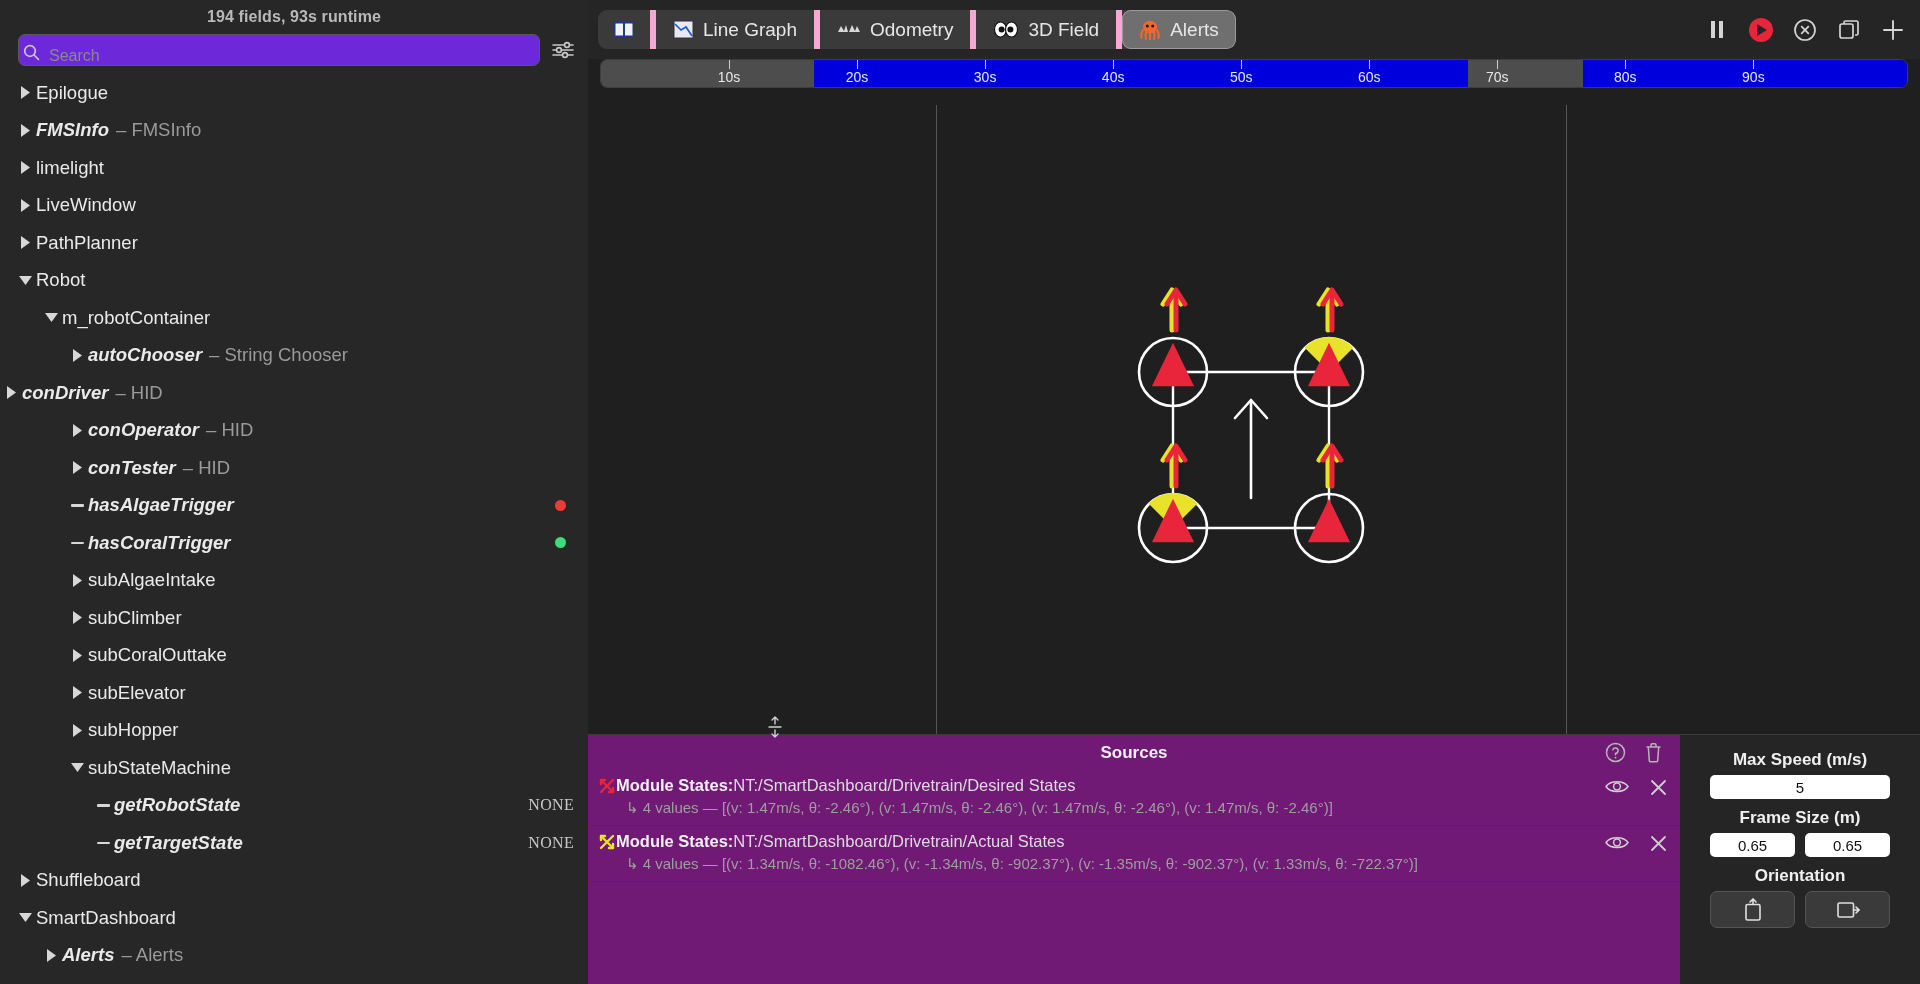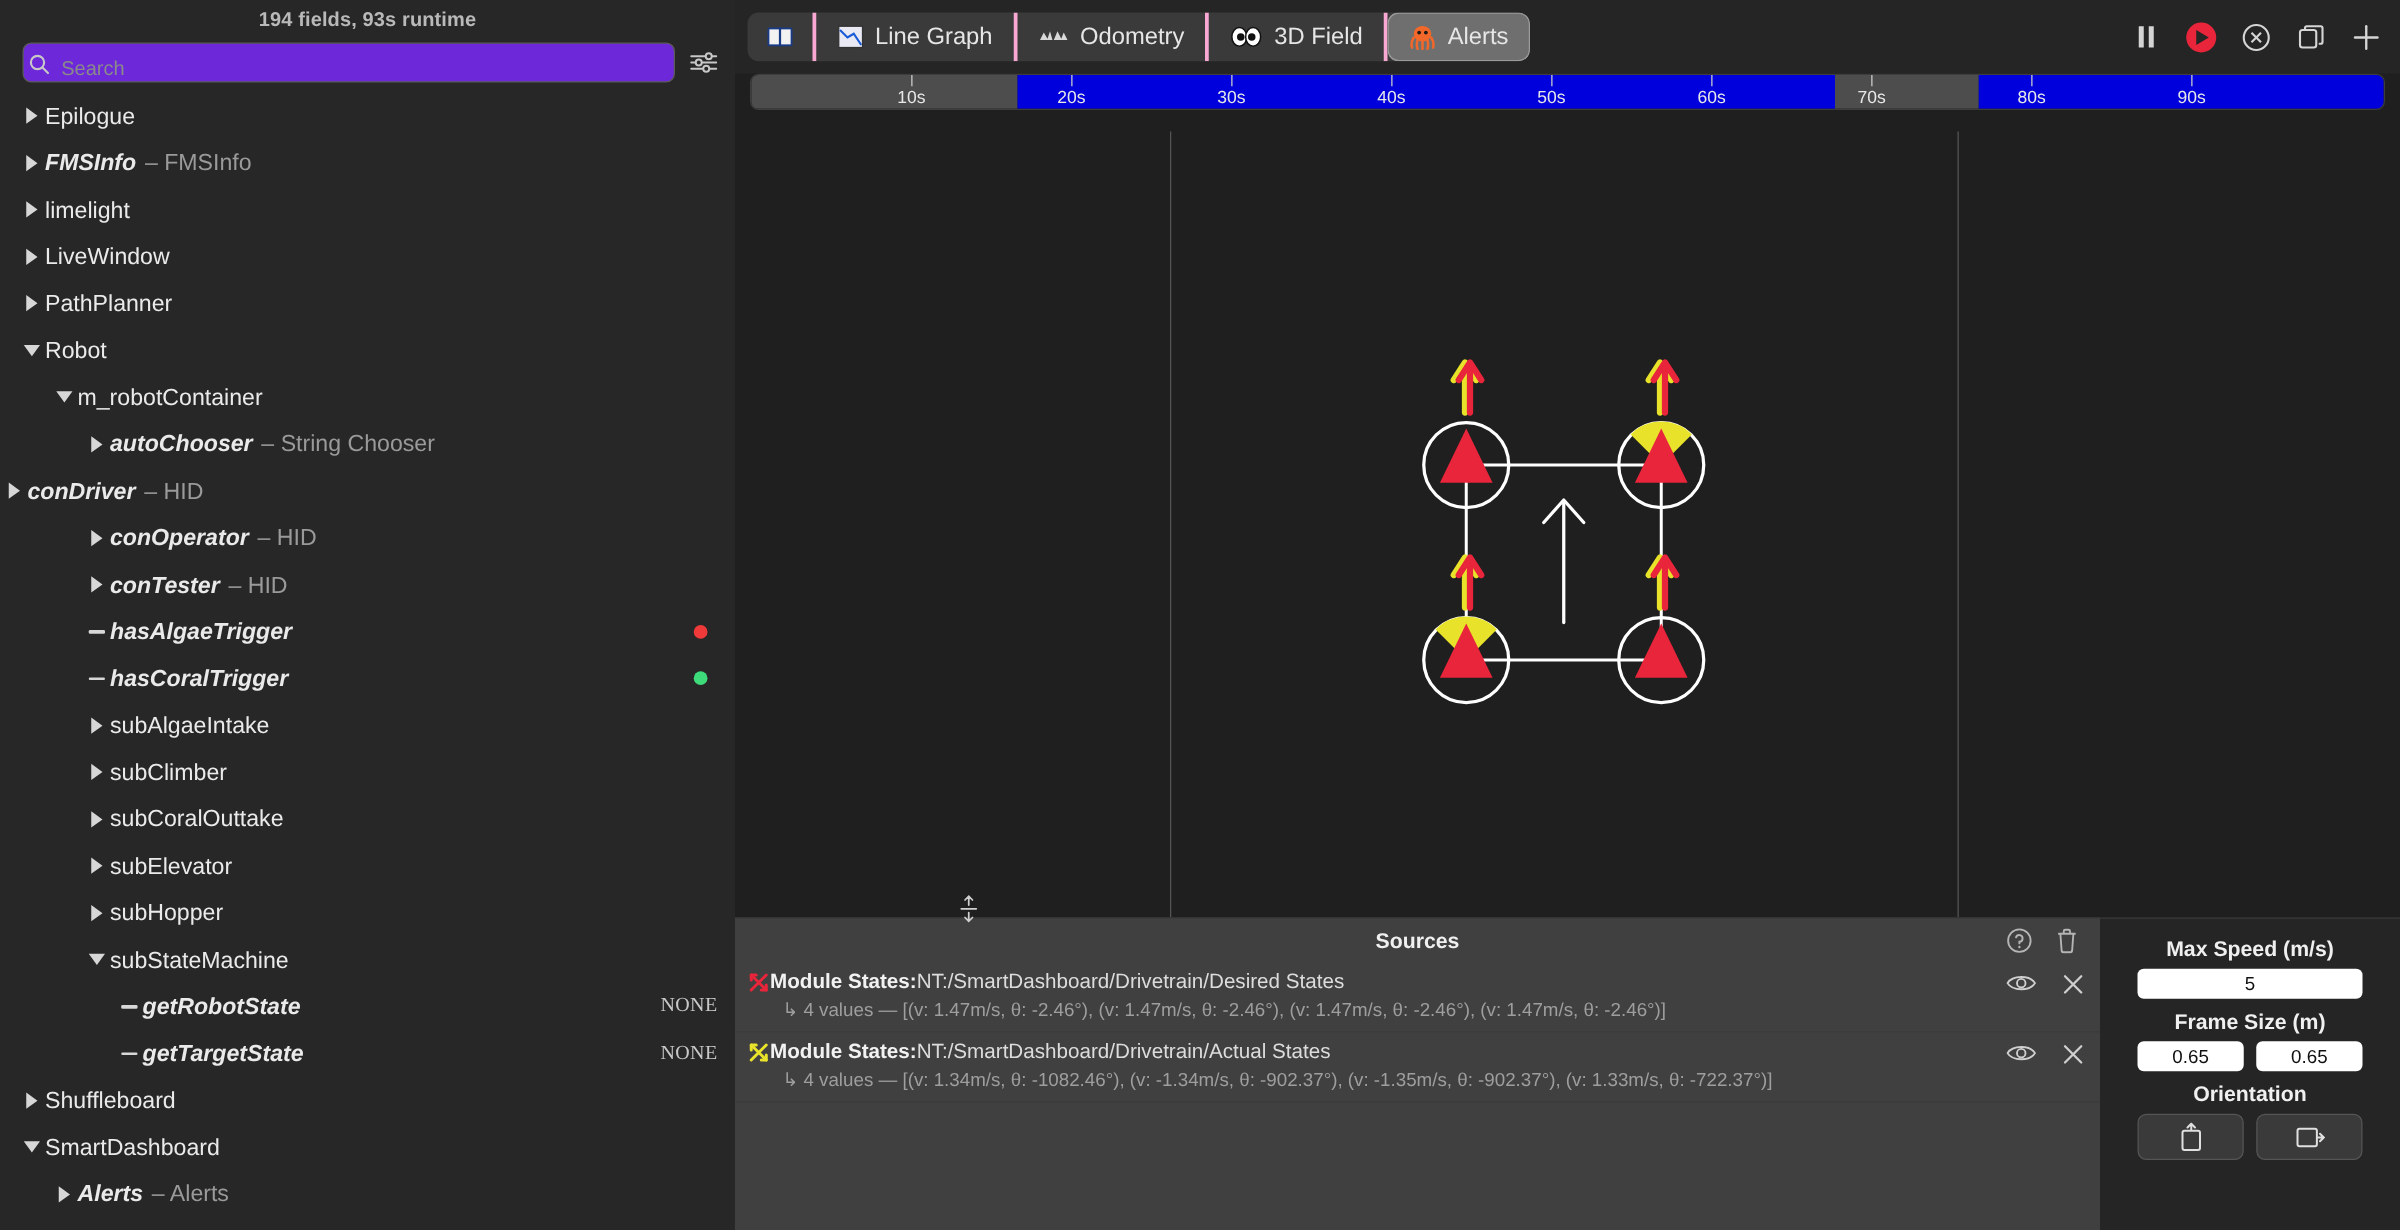--- a/index.html
+++ b/index.html
@@ -71,21 +71,21 @@
 
   #topbar { height: 59px; background: #252525; display: flex; align-items: center; padding-left: 10px; position: relative; }
   #tabs {
     display: flex; align-items: stretch; height: 39px;
     background: #3a3a3a; border-radius: 9px; overflow: hidden;
   }
   .tab {
     display: flex; align-items: center; gap: 9px;
     padding: 0 17px;
     font-size: 19px; color: #e6e6e6;
-    border-right: 3px solid #f9a8d4;
+    border-right: 6px solid #f9a8d4;
     cursor: pointer; white-space: nowrap;
   }
   .tab:last-child { border-right: 0; }
   .tab.icononly { padding: 0 15px; }
   .tab.active {
     background: #6f6f6f;
     border-radius: 9px;
     border-right: 0;
     box-shadow: 0 0 0 1px #9a9a9a inset;
   }
@@ -111,21 +111,21 @@
 
   
   #fieldview { position: absolute; left: 0; right: 0; top: 105px; bottom: 250px; background: #1f1f1f; overflow: hidden; }
   #fieldview .vline { position: absolute; top: 0; bottom: 0; width: 1px; background: #555; }
   #splitter {
     position: absolute; left: 176px; bottom: 246px; width: 22px; height: 22px;
     display: flex; align-items: center; justify-content: center; cursor: ns-resize; z-index: 5;
   }
 
   
-  #sources { position: absolute; left: 0; right: 240px; bottom: 0; height: 250px; background: #404040; border-top: 1px solid #3a3a3a; }
+  #sources { position: absolute; left: 0; right: 240px; bottom: 0; height: 250px; background: #701a75; border-top: 1px solid #3a3a3a; }
   #sources-title { height: 35px; display: flex; align-items: center; justify-content: center; position: relative; font-size: 17px; font-weight: bold; color: #f0f0f0; }
   #sources-actions { position: absolute; right: 16px; top: 6px; display: flex; gap: 16px; }
   .sact { width: 22px; height: 22px; display:flex; align-items:center; justify-content:center; cursor:pointer; color:#b5b5b5; }
   .srcrow { position: relative; padding: 6px 0 8px 10px; border-bottom: 1px solid #3a3a3a; }
   .srcline1 { display: flex; align-items: flex-end; gap: 0; font-size: 16.5px; }
   .srcname { font-weight: bold; color: #f2f2f2; }
   .srcpath { color: #dcdcdc; }
   .srcline2 { font-size: 15px; color: #9e9e9e; padding-left: 28px; margin-top: 4px; white-space: nowrap; overflow: hidden; }
   .srcctl { position: absolute; right: 12px; top: 8px; display: flex; gap: 20px; }
   .srcctl div { cursor: pointer; color: #cfcfcf; }

